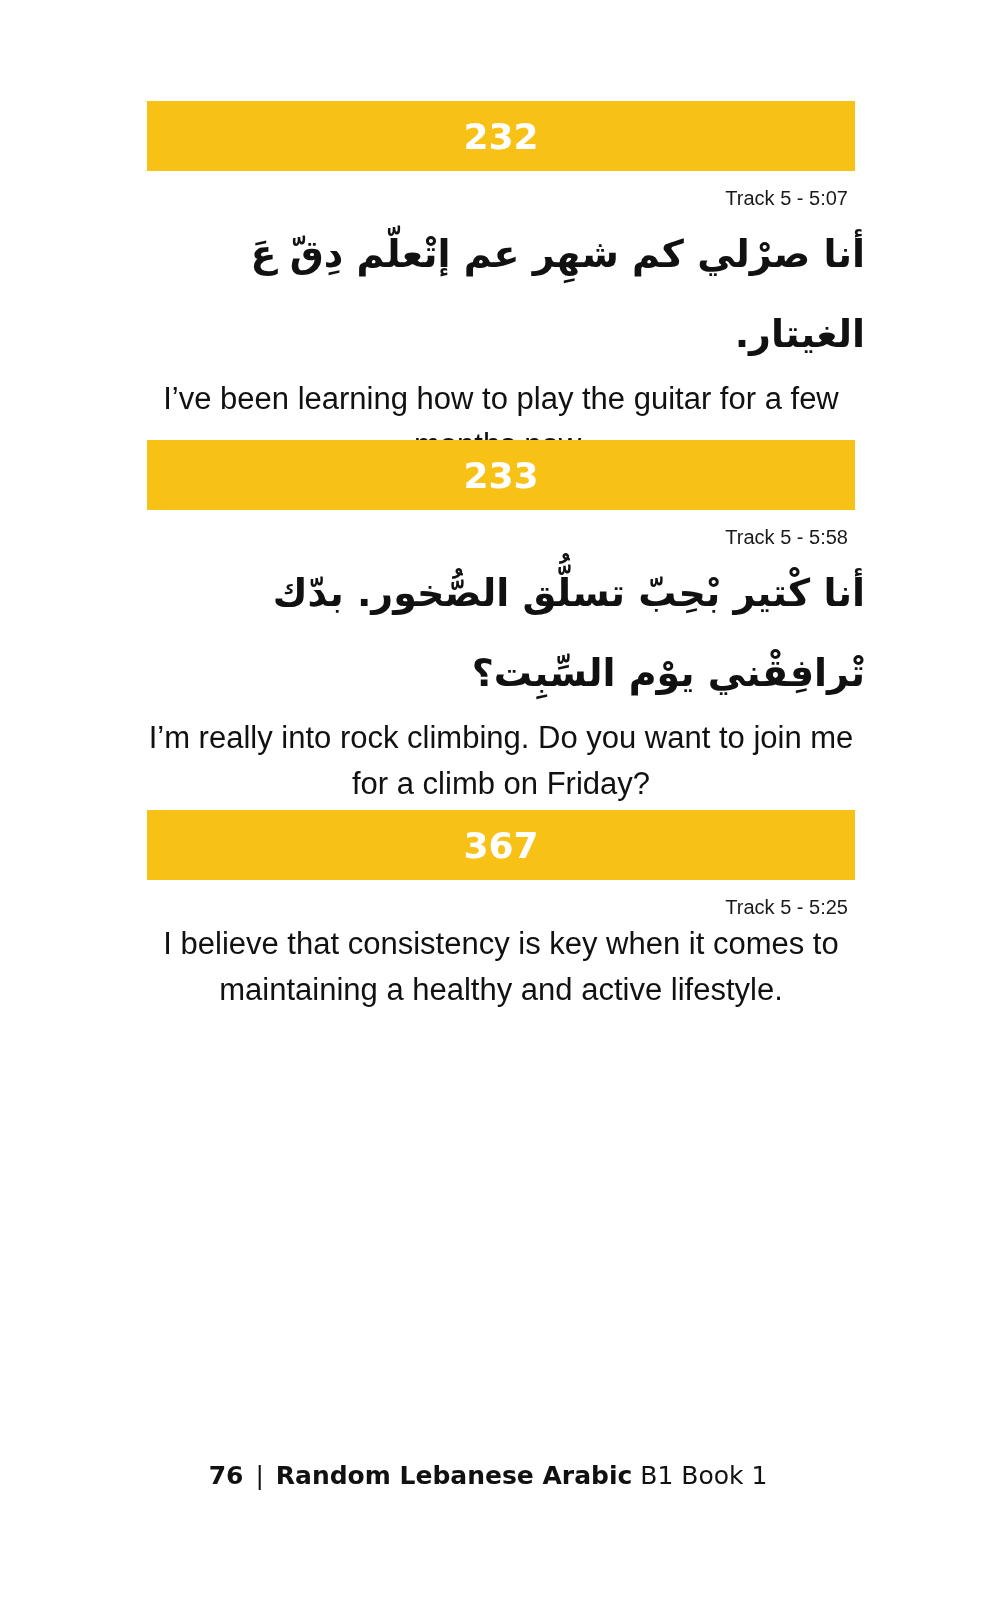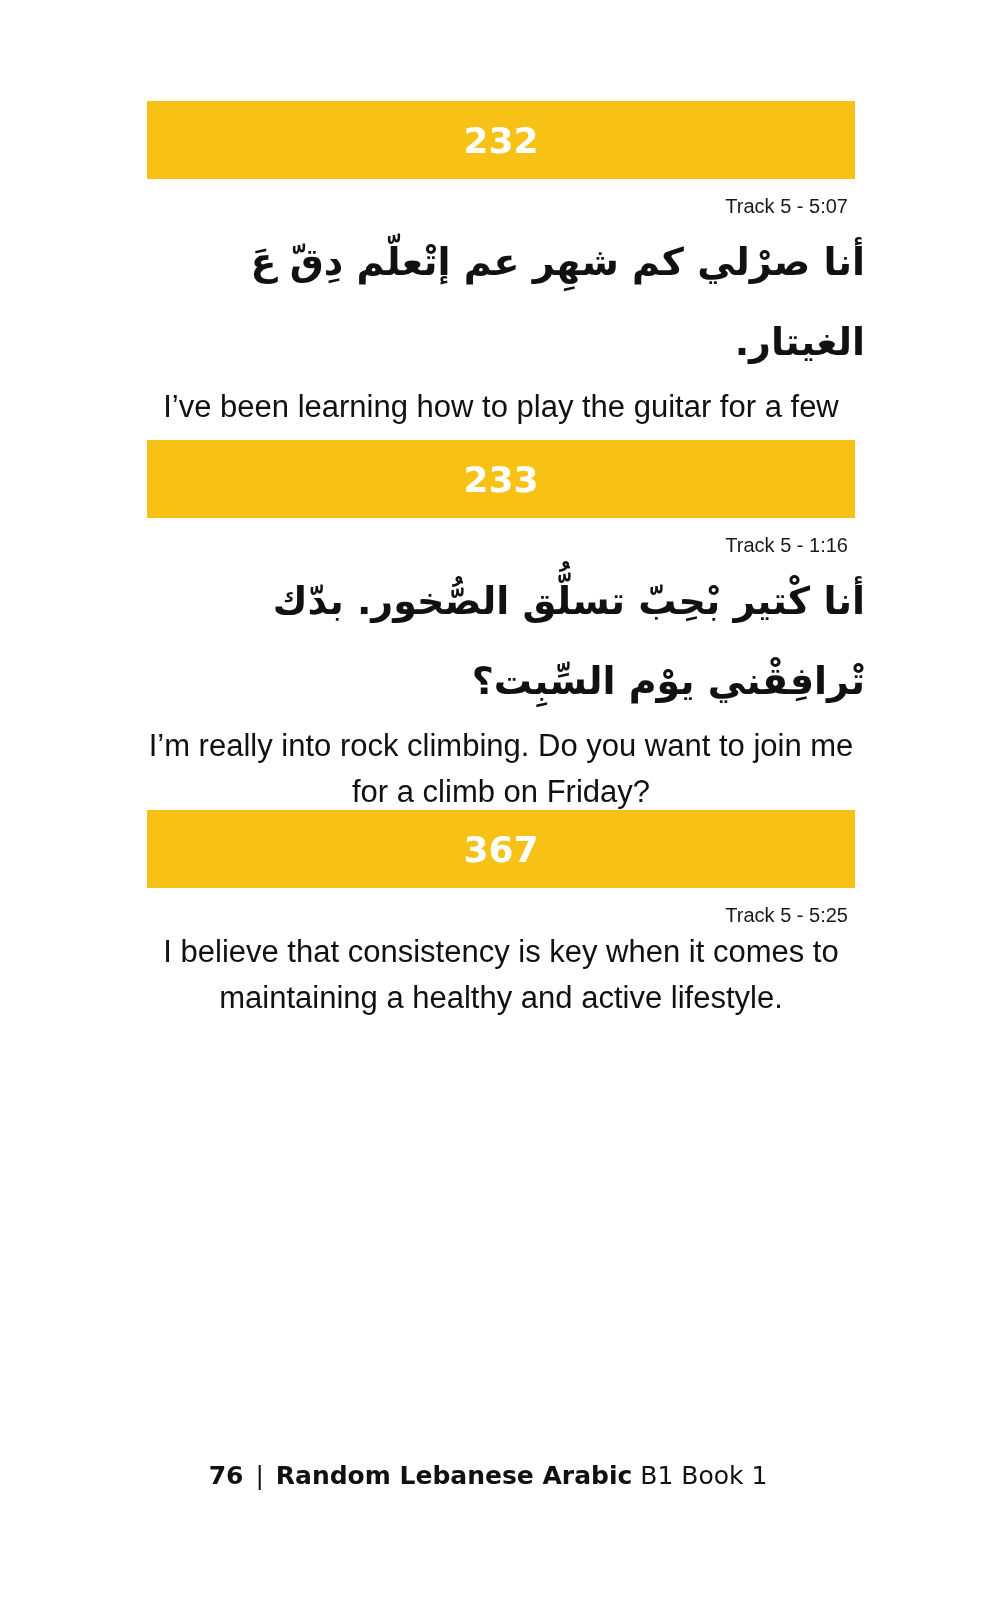--- a/index.html
+++ b/index.html
@@ -14,21 +14,21 @@
       overflow: hidden;
       font-family: "DejaVu Sans", "Liberation Sans", sans-serif;
       color: #111111;
     }
     .entry {
       position: absolute;
       left: 147px;
       width: 708px;
     }
     .entry-bar {
-      height: 78px;
+      height: 70px;
       background: #F8C116;
       display: flex;
       align-items: center;
       justify-content: center;
     }
     .entry-number {
       color: #ffffff;
       font-family: "DejaVu Sans", sans-serif;
       font-weight: bold;
       font-size: 36px;
@@ -89,21 +89,21 @@
   </div>
   <div class="track">Track 5 - 5:07</div>
   <div class="arabic" lang="ar">أنا صرْلي كم شهِر عم إتْعلّم دِقّ عَ الغيتار.</div>
   <div class="english">I’ve been learning how to play the guitar for a few months now.</div>
 </div>
 
 <div class="entry" id="entry-1">
   <div class="entry-bar">
     <span class="entry-number">233</span>
   </div>
-  <div class="track">Track 5 - 1:16</div>
+  <div class="track">Track 5 - 5:58</div>
   <div class="arabic" lang="ar">أنا كْتير بْحِبّ تسلُّق الصُّخور. بدّك تْرافِقْني يوْم السِّبِت؟</div>
   <div class="english">I’m really into rock climbing. Do you want to join me for a climb on Friday?</div>
 </div>
 
 <div class="entry" id="entry-2">
   <div class="entry-bar">
     <span class="entry-number">367</span>
   </div>
   <div class="track">Track 5 - 5:25</div>
   <div class="english">I believe that consistency is key when it comes to maintaining a healthy and active lifestyle.</div>

